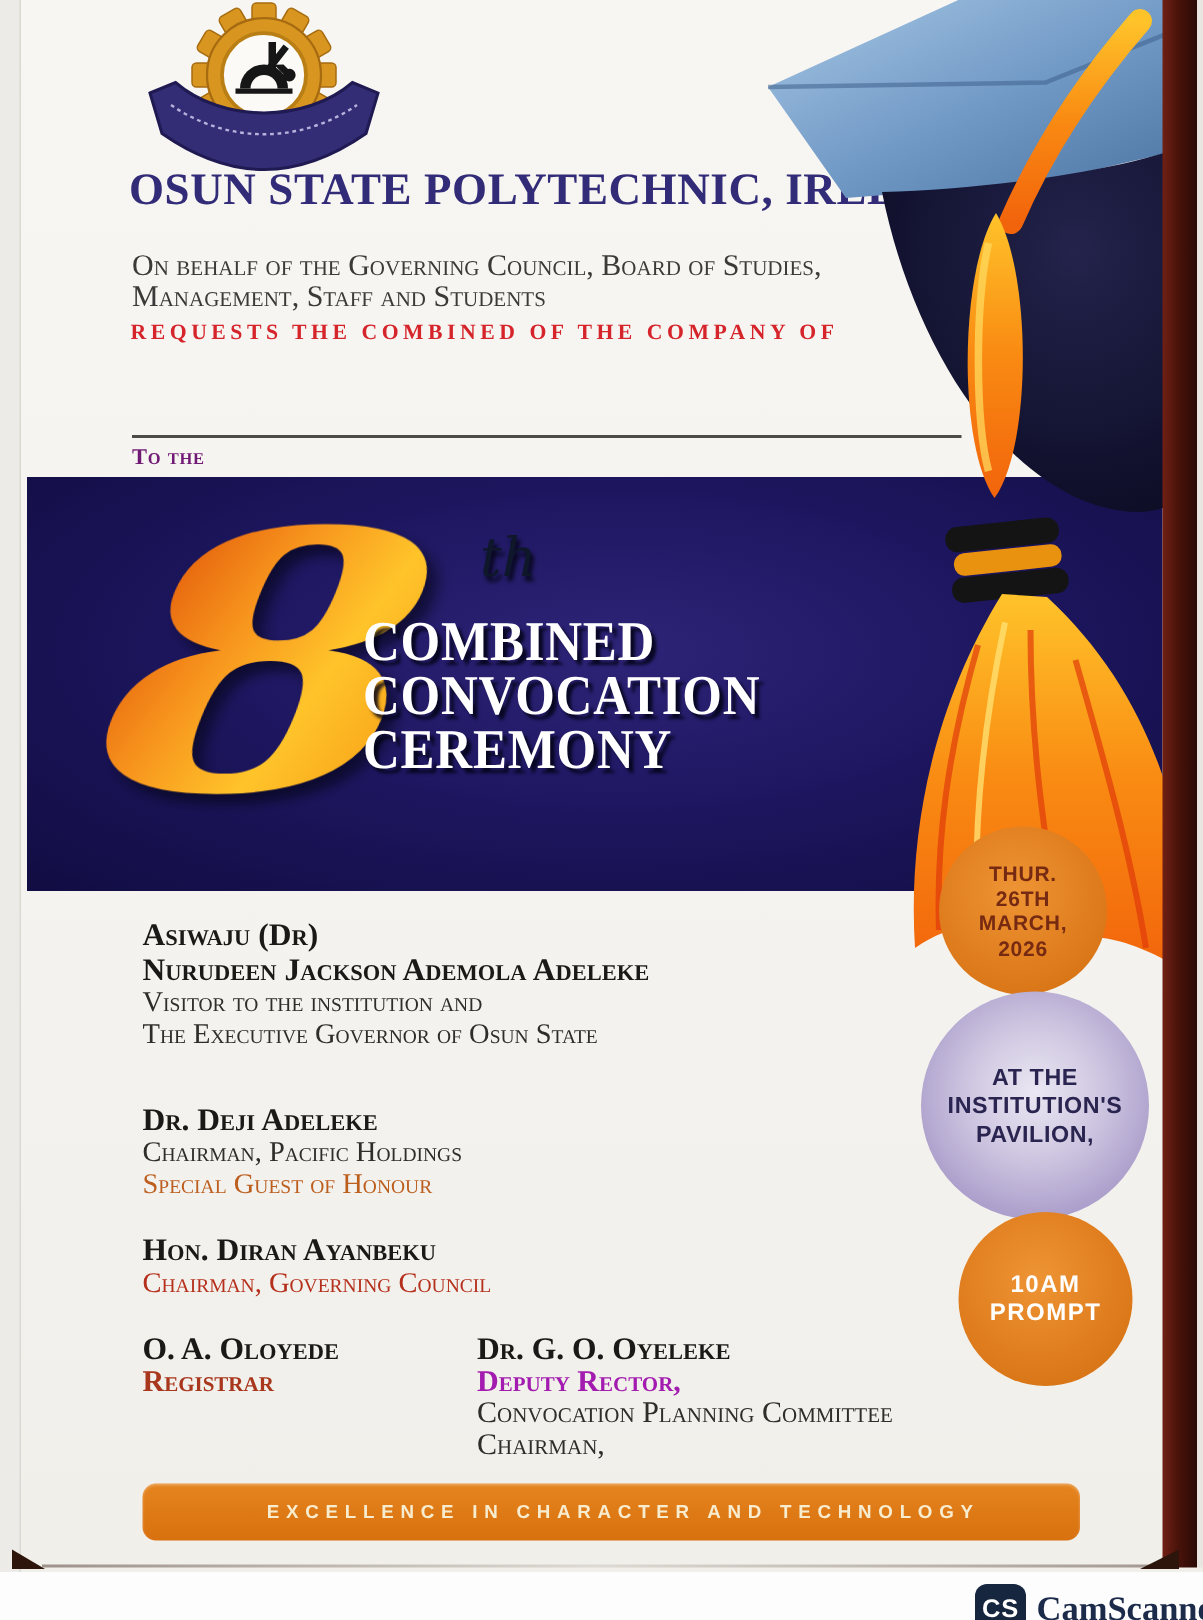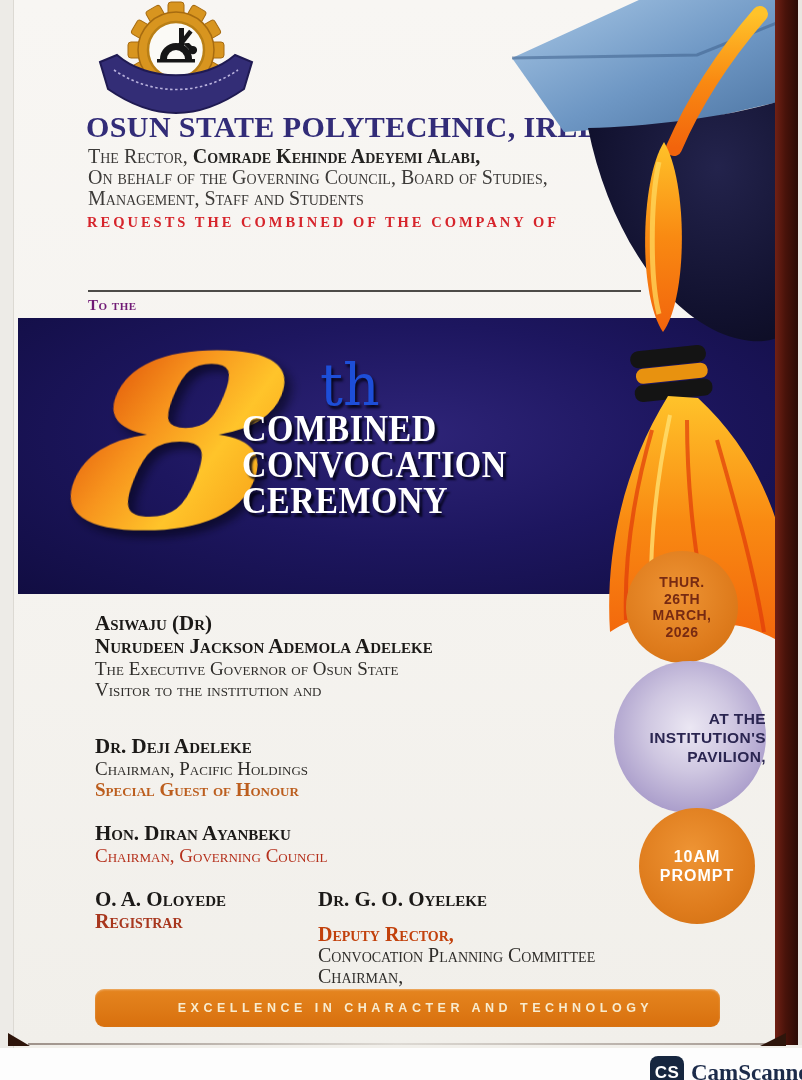--- a/index.html
+++ b/index.html
@@ -22,44 +22,44 @@
 
   
   .event-banner{left:18px;top:318px;width:757px;height:276px;
     background:radial-gradient(ellipse at 52% 42%,#2E2478 0%,#1D165F 48%,#110D42 100%);}
   .ordinal-8{left:92px;top:330px;font-size:238px;line-height:228px;font-style:italic;
     font-family:"DejaVu Serif","Liberation Serif",serif;font-weight:bold;
     background:linear-gradient(115deg,#E2590A 12%,#F7941D 38%,#FFC42A 62%,#F9A71B 85%);
     -webkit-background-clip:text;background-clip:text;color:transparent;
     transform:scaleX(1.28) skewX(-7deg);transform-origin:top left;
     filter:drop-shadow(6px 7px 4px rgba(4,3,20,.6));}
-  .ordinal-suffix{left:320px;top:352px;font-size:57px;color:#1d4ed8;
+  .ordinal-suffix{left:320px;top:352px;font-size:36px;font-style:italic;color:#0f172a;
     font-family:"DejaVu Serif","Liberation Serif",serif;text-shadow:2px 3px 3px rgba(0,0,10,.85);}
   .event-title{left:242px;top:410px;transform:scale(1,1.1);transform-origin:top left;}
   .event-title div{font-size:34px;line-height:33px;font-weight:bold;color:#fff;letter-spacing:.5px;
     text-shadow:3px 3px 2px rgba(4,4,22,.85);white-space:nowrap;}
 
   
   .badge{border-radius:50%;display:flex;flex-direction:column;align-items:center;justify-content:center;
     text-align:center;font-family:"Liberation Sans","DejaVu Sans",sans-serif;font-weight:bold;z-index:4;margin-left:44px;}
   .badge-orange{background:radial-gradient(circle at 45% 38%,#EE9434 0%,#DE7B1C 62%,#CE6D10 100%);}
   .badge-date{left:582px;top:551px;width:112px;height:112px;color:#772A12;font-size:14px;line-height:16.5px;letter-spacing:.5px;}
   .badge-venue{left:570px;top:661px;width:152px;height:152px;color:#2A2550;font-size:15.5px;line-height:19px;letter-spacing:.4px;
-    background:radial-gradient(circle at 50% 44%,#EBE7F3 0%,#CFC7E1 38%,#A99CCA 76%,#9A8CBF 100%);align-items:flex-end;}
+    background:radial-gradient(circle at 50% 44%,#EBE7F3 0%,#CFC7E1 38%,#A99CCA 76%,#9A8CBF 100%);}
   .badge-time{left:595px;top:808px;width:116px;height:116px;color:#fff;font-size:16px;line-height:19px;letter-spacing:1px;}
 
   
   .blk{color:#1e1c1a;white-space:nowrap;z-index:3;}
   .nm{font-size:21px;line-height:23px;font-weight:bold;color:#1b1917;}
   .rl{font-size:19px;line-height:21px;color:#2f2d2a;}
   .rl-sm{font-size:20px;line-height:21px;color:#2f2d2a;}
-  .c-burnt{color:#BC5E1E;font-weight:bold;}
+  .c-burnt{color:#BC5E1E;font-weight:normal;}
   .c-brick{color:#B5301C;font-weight:normal;}
   .c-reg{color:#A8371E;font-weight:bold;}
-  .c-red{color:#c2410c;font-weight:bold;margin-top:13px;}
+  .c-red{color:#a21caf;font-weight:bold;}
 
   
   .motto{left:95px;top:989px;width:625px;height:38px;border-radius:9px;display:flex;align-items:center;justify-content:center;
     background:linear-gradient(180deg,#E5851F 0%,#D8700E 100%);box-shadow:inset 0 1px 2px rgba(255,255,255,.35);}
   .motto span{font-family:"Liberation Sans","DejaVu Sans",sans-serif;font-size:12.5px;font-weight:bold;
     letter-spacing:4.5px;color:#F8ECCF;white-space:nowrap;padding-left:16px;}
 
   
   .edge-right{left:775px;top:0;width:23px;height:1045px;z-index:6;
     background:linear-gradient(90deg,#712014 0%,#49130a 45%,#2a0a05 100%);}
@@ -114,21 +114,20 @@
         <path d="M-9,9 a9,9 0 0 1 18,0 z" fill="#FBFAF6"></path>
       </g>
     </g>
     <g>
       <path d="M14,58 L31,51 C62,78 118,78 149,51 L166,58 L158,85 C112,117 68,117 22,85 Z" fill="#332D76" stroke="#1F1A52" stroke-width="2"></path>
       <path d="M28,66 C66,92 114,92 152,66" stroke="#B9B2DD" stroke-width="1.6" fill="none" stroke-dasharray="2.5 2.5"></path>
     </g>
   </svg>
 
   <div class="abs institution-title">OSUN STATE POLYTECHNIC, IREE</div>
-  <div class="abs hline sc" style="top:146px"><span>The Rector, </span><b>Comrade Kehinde Adeyemi Alabi,</b></div>
   <div class="abs hline sc" style="top:167px">On behalf of the Governing Council, Board of Studies,</div>
   <div class="abs hline sc" style="top:188px">Management, Staff and Students</div>
   <div class="abs request-line">REQUESTS THE COMBINED OF THE COMPANY OF</div>
 
   <div class="abs rule"></div>
   <div class="abs to-the sc">To the</div>
 
   <div class="abs event-banner"></div>
   <div class="abs ordinal-8">8</div>
   <div class="abs ordinal-suffix">th</div>
@@ -190,22 +189,22 @@
     <span>PAVILION,</span>
   </div>
   <div class="abs badge badge-orange badge-time">
     <span>10AM</span>
     <span>PROMPT</span>
   </div>
 
   <div class="abs blk sc" style="left:95px;top:612px">
     <div class="nm">Asiwaju (Dr)</div>
     <div class="nm">Nurudeen Jackson Ademola Adeleke</div>
+    <div class="rl">Visitor to the institution and</div>
     <div class="rl">The Executive Governor of Osun State</div>
-    <div class="rl">Visitor to the institution and</div>
   </div>
 
   <div class="abs blk sc" style="left:95px;top:735px">
     <div class="nm">Dr. Deji Adeleke</div>
     <div class="rl">Chairman, Pacific Holdings</div>
     <div class="rl c-burnt">Special Guest of Honour</div>
   </div>
 
   <div class="abs blk sc" style="left:95px;top:822px">
     <div class="nm">Hon. Diran Ayanbeku</div>

